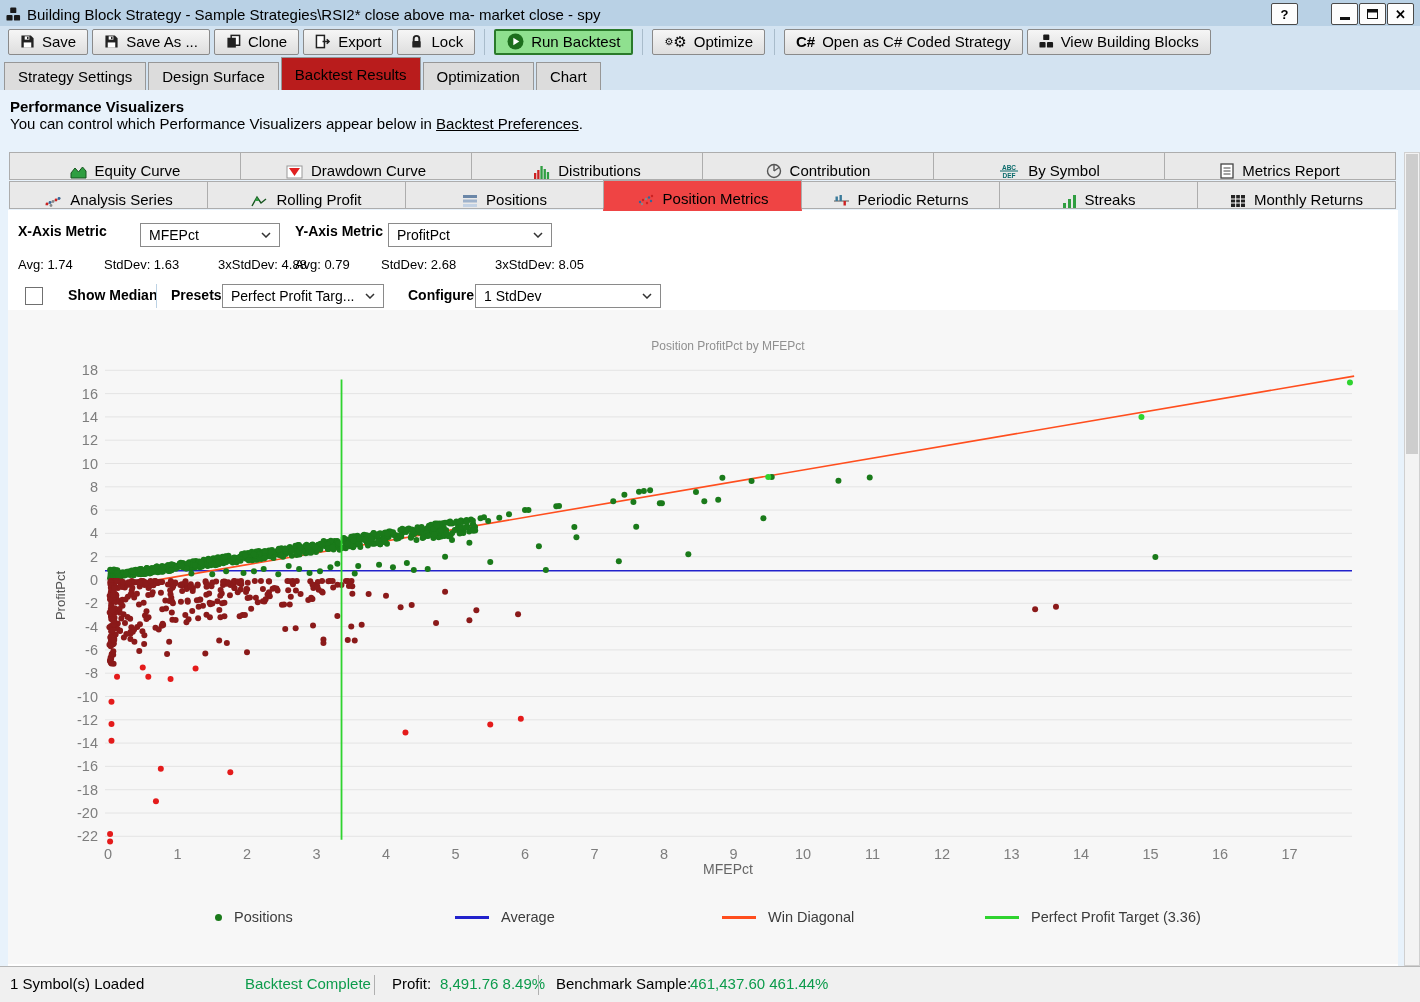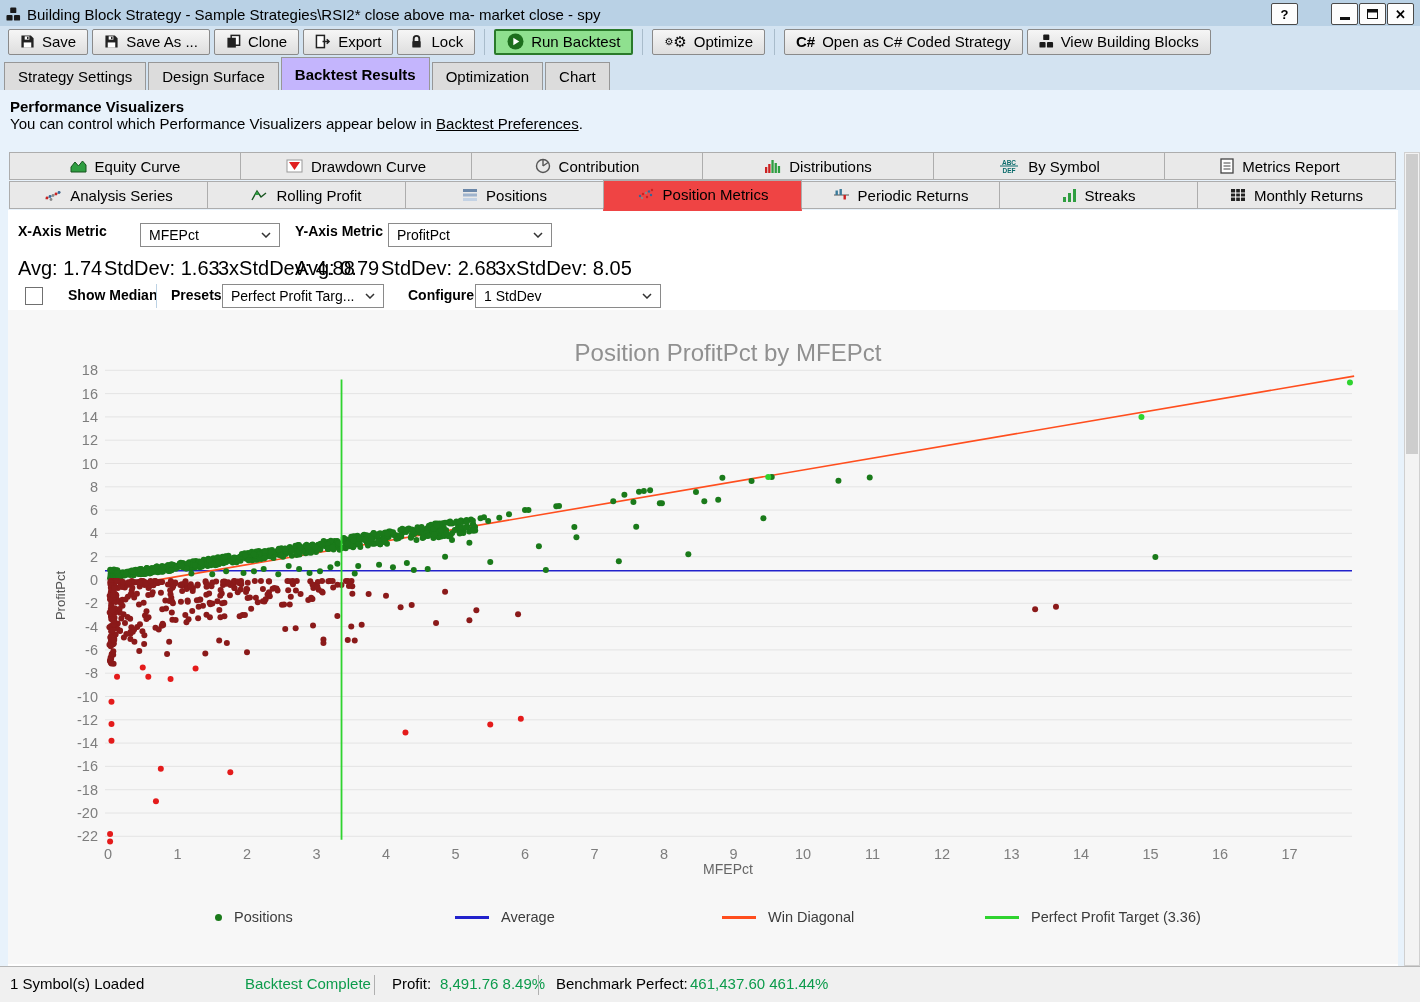--- a/index.html
+++ b/index.html
@@ -14,47 +14,47 @@
   .toolbar{position:absolute;top:26px;left:0;right:0;height:31px;background:#d3e3f1;
            display:flex;align-items:center;padding-left:8px;gap:4px;}
   .tbtn{height:26px;display:inline-flex;align-items:center;gap:7px;padding:0 11px;font-size:15px;
         background:linear-gradient(#f6f6f6,#dedede);border:1px solid #8a8a8a;border-radius:2px;white-space:nowrap;}
   .tbtn.run{background:#8fe08f;border:2px solid #2a7a2a;font-weight:normal;}
   .tsep{width:1px;height:26px;background:#a9bccb;margin:0 5px;}
   .maintabs{position:absolute;top:57px;left:0;right:0;height:33px;background:#d3e3f1;
             display:flex;align-items:flex-end;padding-left:4px;}
   .mtab{height:27px;background:#dcdcdc;border:1px solid #979797;border-bottom:none;
         display:flex;align-items:center;padding:0 13px;font-size:15px;margin-right:2px;}
-  .mtab.selected{height:32px;background:#c4b5fd;z-index:2;font-weight:bold;}
+  .mtab.selected{height:32px;background:#b91c1c;z-index:2;}
   .content-bg{position:absolute;top:90px;left:0;right:0;bottom:36px;background:#e8f2fb;}
   .pv-header{position:absolute;top:98px;left:10px;font-size:15px;}
   .pv-header .h{font-weight:bold;}
   .pv-header .s{}
   .pv-header a{color:#000;}
   .viztabs{position:absolute;left:10px;right:24px;display:flex;}
   .row1{top:152px;}
   .row2{top:181px;}
   .vtab{flex:1;height:28px;background:#e9e9e9;border:1px solid #adadad;margin-left:-1px;
-        display:flex;align-items:center;justify-content:center;gap:8px;font-size:15px;box-sizing:border-box;}
+        display:flex;align-items:flex-end;justify-content:center;gap:8px;font-size:15px;box-sizing:border-box;}
   .vtab.selected{background:#ef4444;border-bottom:4px solid #ef4444;height:31px;z-index:3;position:relative;top:-1px;}
   .white-panel{position:absolute;top:210px;left:8px;right:22px;bottom:36px;background:#fff;}
   .ctrl-label{position:absolute;font-size:14px;top:0;font-weight:bold;}
   .dropdown{position:absolute;height:24px;background:#fff;border:1px solid #8a8a8a;display:flex;
             align-items:center;padding:0 8px;font-size:14px;box-sizing:border-box;}
   .dropdown .chev{margin-left:auto;display:flex;}
   .controls1{position:absolute;top:13px;left:0;right:0;height:24px;}
-  .stats{position:absolute;top:47px;left:0;right:0;height:18px;font-size:20px;}
+  .stats{position:absolute;top:47px;left:0;right:0;height:18px;font-size:13px;}
   .stats span{position:absolute;white-space:pre;}
   .controls2{position:absolute;top:74px;left:0;right:0;height:24px;}
   .checkbox{position:absolute;left:17px;top:3px;width:16px;height:16px;background:#fff;border:1px solid #707070;}
   .vline{position:absolute;width:1px;height:24px;background:#bcd2e4;}
   .chart-bg{position:absolute;top:310px;left:8px;right:22px;height:654px;background:#f7f7f7;}
   .chart-svg{position:absolute;top:310px;left:0;width:1420px;height:656px;}
   .chart-title{position:absolute;top:339px;left:36px;width:1384px;text-align:center;
-               font-size:24px;color:#909090;}
+               font-size:12px;color:#909090;}
   .x-axis-title{position:absolute;top:861px;left:36px;width:1384px;text-align:center;font-size:14px;color:#666;}
   .y-axis-title{position:absolute;top:588px;left:30px;font-size:13px;color:#555;transform:rotate(-90deg);transform-origin:center;width:60px;text-align:center;}
   .legend{position:absolute;top:904px;left:0;right:0;height:26px;font-size:14.5px;color:#3c3c3c;}
   .legend .item{position:absolute;display:flex;align-items:center;gap:12px;height:26px;}
   .sw-dot{width:7px;height:7px;border-radius:50%;}
   .sw-line{width:34px;height:3px;}
   .statusbar{position:absolute;top:966px;left:0;right:0;height:36px;background:#f0f0f0;
              border-top:1px solid #b5b5b5;font-size:15px;}
   .statusbar span{position:absolute;top:8px;white-space:nowrap;}
   .ssep{position:absolute;top:7px;width:1px;height:20px;background:#b0b0b0;}
@@ -199,35 +199,35 @@
     <span>Equity Curve</span>
   </div>
   <div class="vtab">
     <svg width="17" height="14" viewBox="0 0 17 14">
         <rect x="1" y="1" width="15" height="12" fill="#fff" stroke="#999"></rect>
         <path d="M3 3h11l-5.5 8z" fill="#e02020"></path>
       </svg>
     <span>Drawdown Curve</span>
   </div>
   <div class="vtab">
-    <svg width="16" height="16" viewBox="0 0 16 16">
-        <circle cx="8" cy="8" r="6.5" fill="none" stroke="#555" stroke-width="1.4"></circle>
-        <path d="M8 8V1.5 M8 8l5-3.5" stroke="#555" stroke-width="1.4" fill="none"></path>
-      </svg>
-    <span>Contribution</span>
-  </div>
-  <div class="vtab">
     <svg width="17" height="14" viewBox="0 0 17 14">
         <rect x="1" y="8" width="2.3" height="6" fill="#cc2222"></rect>
         <rect x="4.2" y="5" width="2.3" height="9" fill="#cc2222"></rect>
         <rect x="7.4" y="1" width="2.3" height="13" fill="#2f9e41"></rect>
         <rect x="10.6" y="4" width="2.3" height="10" fill="#2f9e41"></rect>
         <rect x="13.8" y="7" width="2.3" height="7" fill="#2f9e41"></rect>
       </svg>
     <span>Distributions</span>
+  </div>
+  <div class="vtab">
+    <svg width="16" height="16" viewBox="0 0 16 16">
+        <circle cx="8" cy="8" r="6.5" fill="none" stroke="#555" stroke-width="1.4"></circle>
+        <path d="M8 8V1.5 M8 8l5-3.5" stroke="#555" stroke-width="1.4" fill="none"></path>
+      </svg>
+    <span>Contribution</span>
   </div>
   <div class="vtab">
     <svg width="22" height="16" viewBox="0 0 22 16">
         <text x="11" y="6.5" text-anchor="middle" font-size="6.5" font-weight="bold" fill="#0a6b6b" font-family="Liberation Sans, sans-serif">ABC</text>
         <line x1="2" y1="8" x2="20" y2="8" stroke="#0a6b6b"></line>
         <text x="11" y="15" text-anchor="middle" font-size="6.5" font-weight="bold" fill="#0a6b6b" font-family="Liberation Sans, sans-serif">DEF</text>
       </svg>
     <span>By Symbol</span>
   </div>
   <div class="vtab">
@@ -1674,15 +1674,15 @@
   <div class="scroll-thumb"></div>
 </div>
 
 <div class="statusbar">
   <span style="left:10px;">1 Symbol(s) Loaded</span>
   <span style="left:245px;" class="green-text">Backtest Complete</span>
   <span class="ssep" style="left:374px;"></span>
   <span style="left:392px;">Profit:</span>
   <span style="left:440px;" class="green-text">8,491.76 8.49%</span>
   <span class="ssep" style="left:538px;"></span>
-  <span style="left:556px;">Benchmark Perfect:</span>
+  <span style="left:556px;">Benchmark Sample:</span>
   <span style="left:690px;" class="green-text">461,437.60 461.44%</span>
 </div>
 
 </body></html>

